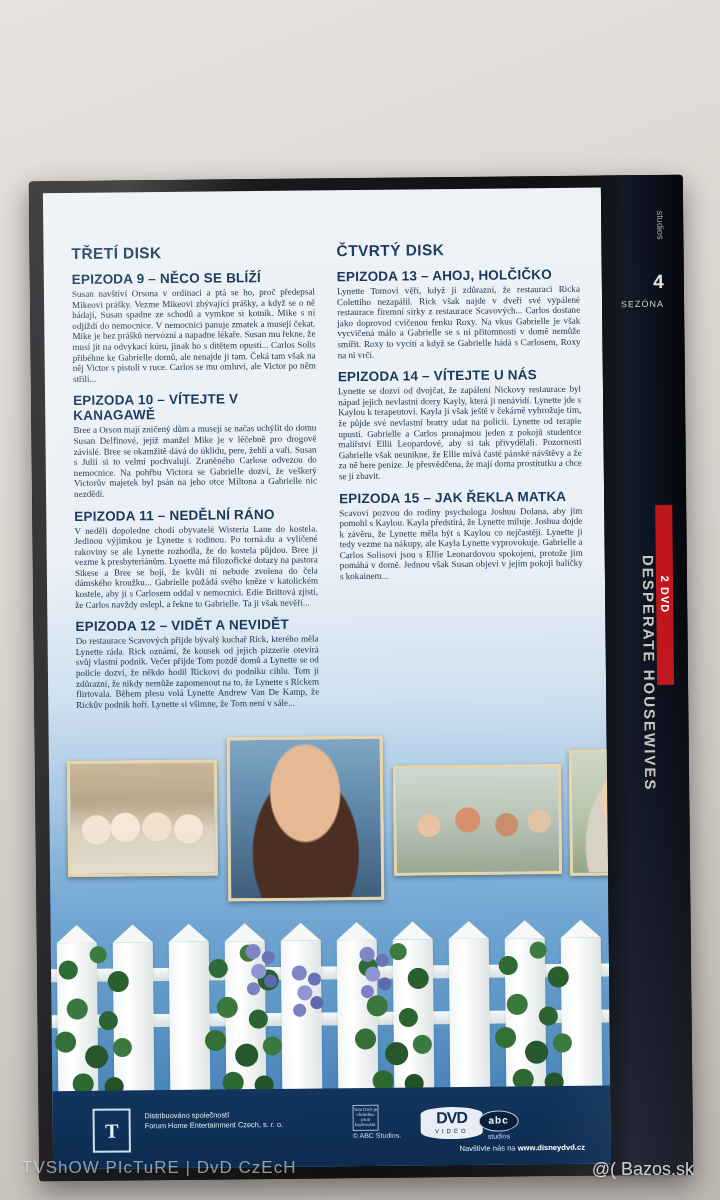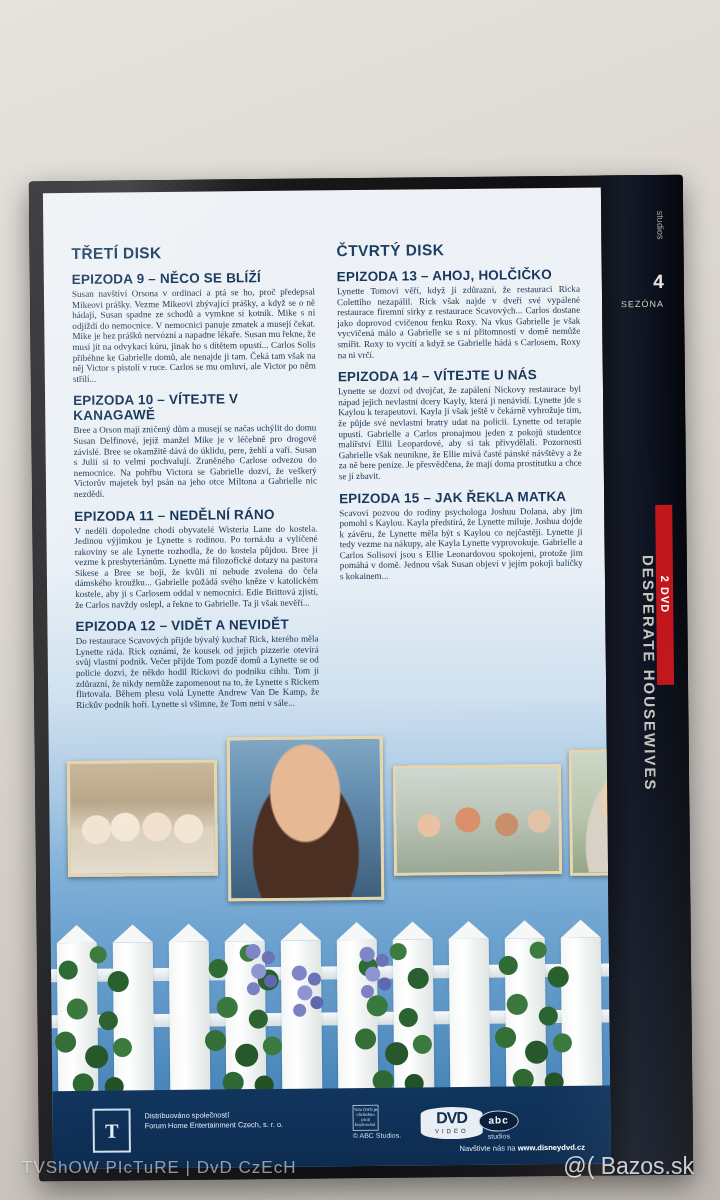--- a/index.html
+++ b/index.html
@@ -388,21 +388,21 @@
     font-family: "Liberation Sans", sans-serif;
     font-size: 17px;
     letter-spacing: 1px;
     text-shadow: 0 1px 2px rgba(0,0,0,.25);
   }
   #wm-right {
     position: absolute;
     right: 26px; bottom: 20px;
     color: rgba(255,255,255,.78);
     font-family: "Liberation Sans", sans-serif;
-    font-size: 23px;
+    font-size: 18px;
     text-shadow: 0 1px 3px rgba(0,0,0,.3);
   }
 </style>
 </head>
 <body>
 
 <div id="photo">
 
   <div id="case">
     <div class="plastic"></div>

